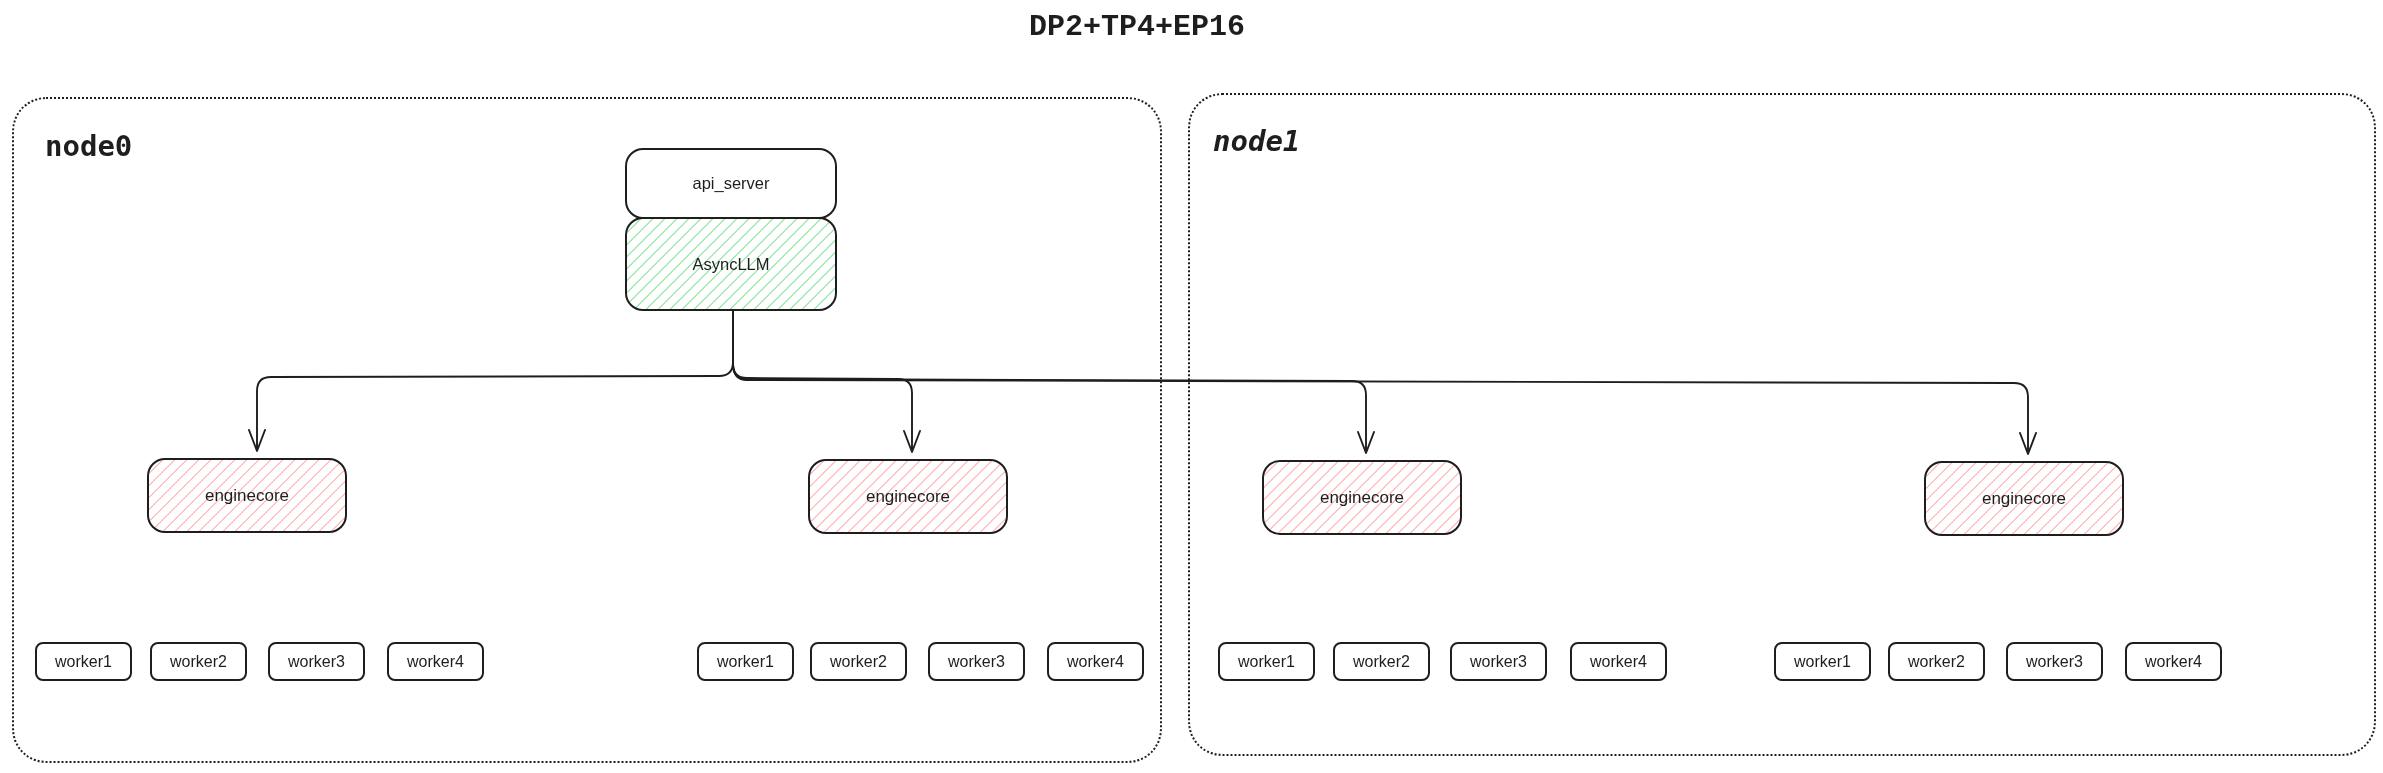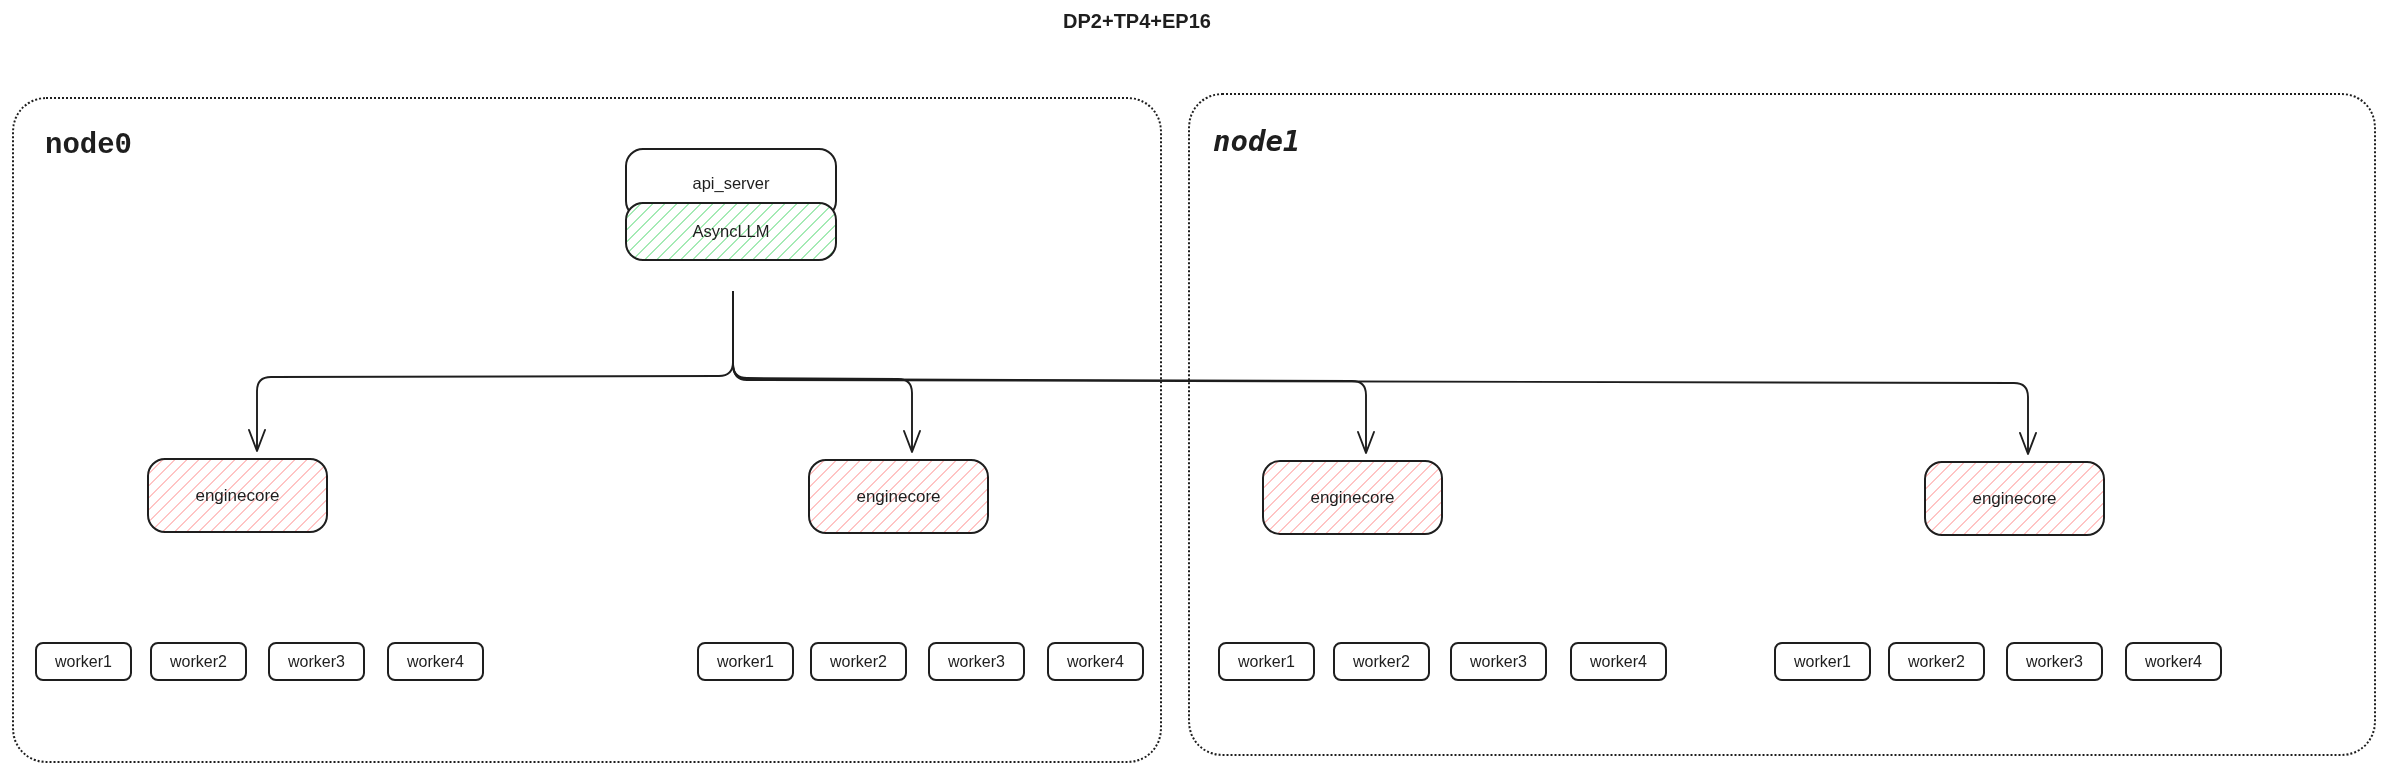--- a/index.html
+++ b/index.html
@@ -14,68 +14,68 @@
     background: #ffffff;
     font-family: "Liberation Sans", sans-serif;
     color: #1e1e1e;
     overflow: hidden;
   }
   .diagram-title {
     position: absolute;
     top: 10px;
     left: 1137px;
     transform: translateX(-50%);
-    font-family: Liberation Sans, sans-serif;
+    font-family: Liberation Mono, monospace;
     font-weight: 700;
-    font-size: 20px;
+    font-size: 30px;
     letter-spacing: 0px;
     white-space: nowrap;
   }
   .node-box {
     position: absolute;
     border: 2.6px dotted #1e1e1e;
     border-radius: 34px;
     background: transparent;
   }
   .node-box.node0 { left: 12px;   top: 97px; width: 1146px; height: 662px; }
   .node-box.node1 { left: 1188px; top: 93px; width: 1184px; height: 659px; }
   .node-label {
     position: absolute;
     font-family: "DejaVu Sans Mono", monospace;
     font-weight: 700;
     font-size: 29px;
     white-space: nowrap;
   }
-  .node-label.node0 { left: 45px;   top: 129px; font-family: Liberation Mono, monospace; }
+  .node-label.node0 { left: 45px;   top: 129px; }
   .node-label.node1 { left: 1213px; top: 124px; font-style: italic; }
 
   .shape {
     position: absolute;
     display: flex;
     align-items: center;
     justify-content: center;
     box-sizing: border-box;
     border: 2.4px solid #1e1e1e;
     background: #ffffff;
     font-size: 16.5px;
     line-height: 1;
     white-space: nowrap;
   }
   .bigpill { border-radius: 18px; width: 212px; height: 71px; }
   .api-server   { left: 625px; top: 148px; }
   .async-llm    {
-    left: 625px; top: 202px; height: 59px;
+    left: 625px; top: 217px; height: 94px;
     background-color: #ffffff;
     background-image: repeating-linear-gradient(135deg,
       rgba(154, 232, 172, 0.9) 0px, rgba(154, 232, 172, 0.9) 1.4px,
       rgba(255,255,255,0) 1.4px, rgba(255,255,255,0) 8.5px);
     text-align: right;
   }
   .enginecore {
-    width: 181px; height: 75px;
+    width: 200px; height: 75px;
     border-radius: 18px;
     background-color: #ffffff;
     background-image: repeating-linear-gradient(135deg,
       rgba(255, 176, 176, 0.75) 0px, rgba(255, 176, 176, 0.75) 1.4px,
       rgba(255,255,255,0) 1.4px, rgba(255,255,255,0) 8.5px);
     font-size: 17px;
   }
   .ec1 { left: 147px;  top: 458px; }
   .ec2 { left: 808px;  top: 459px; }
   .ec3 { left: 1262px; top: 460px; }

